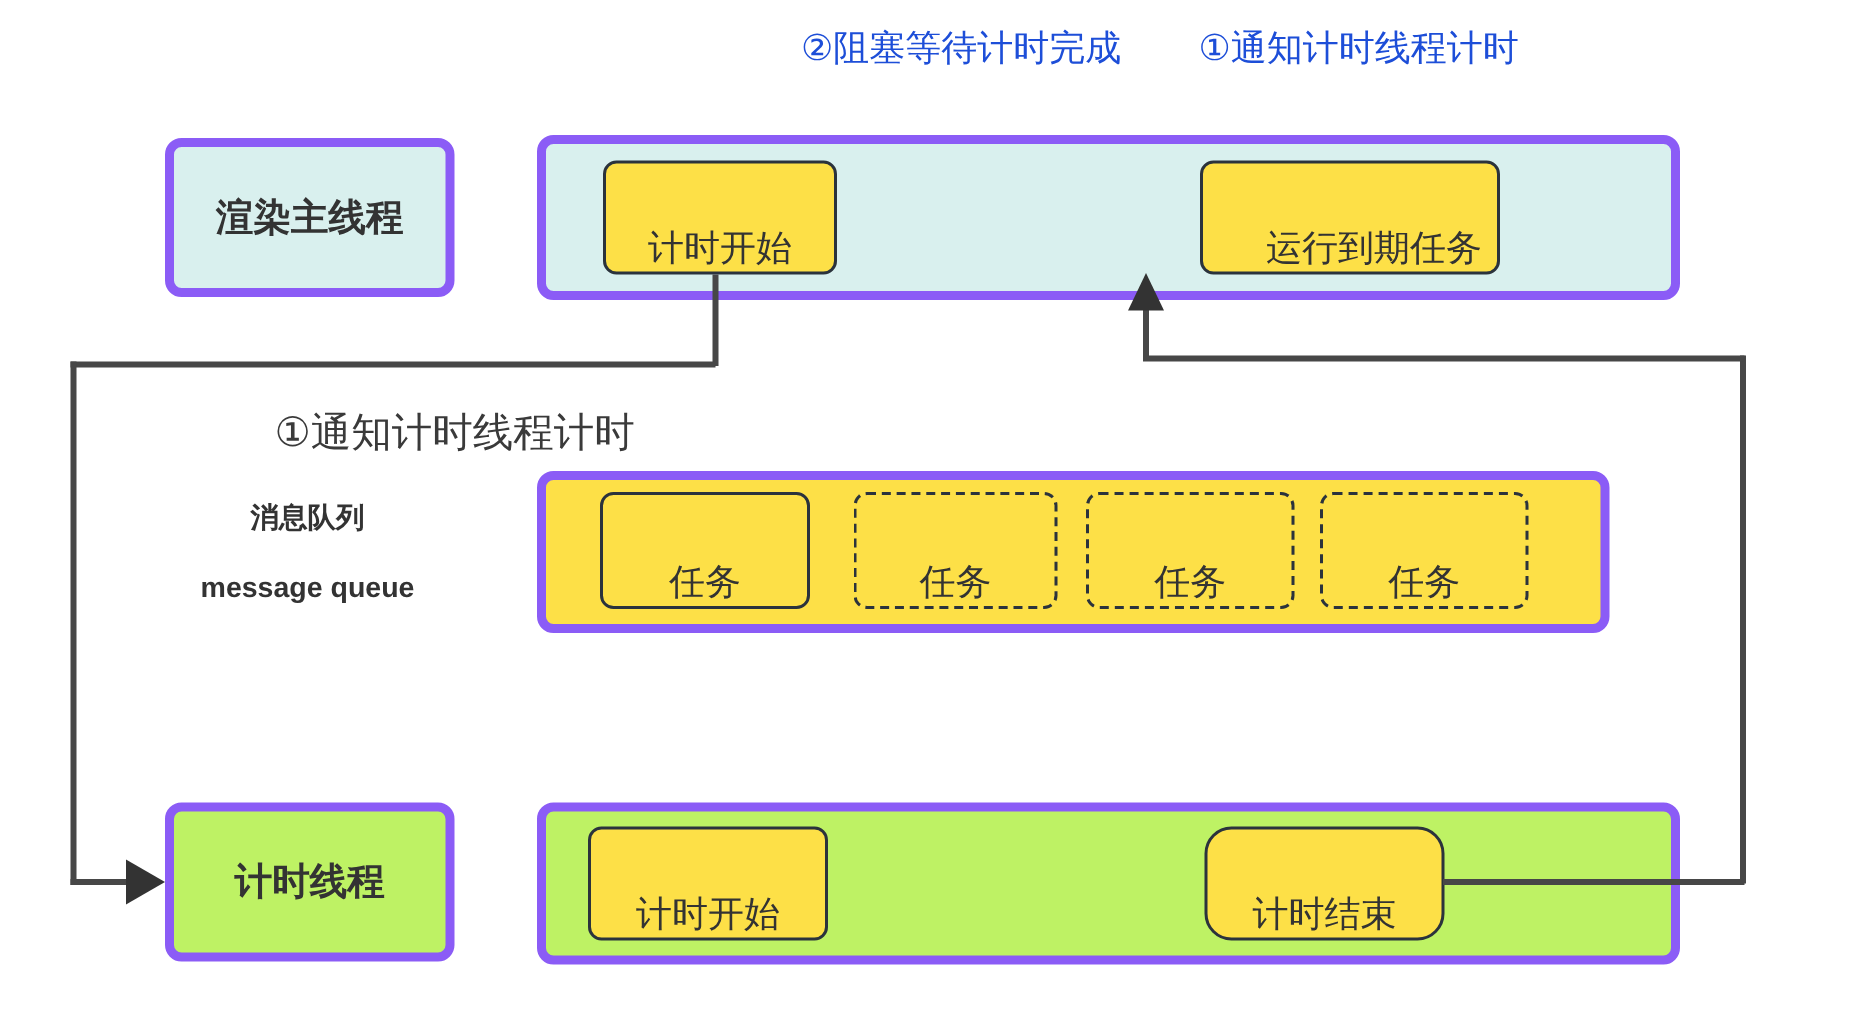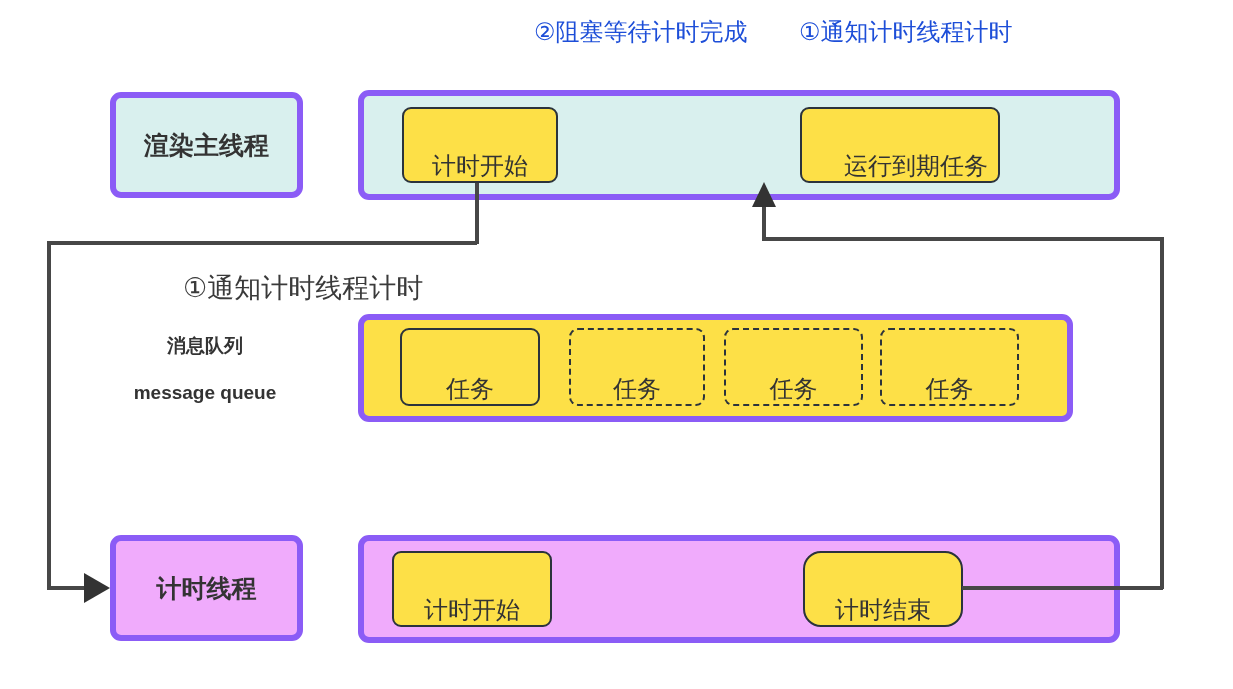--- a/index.html
+++ b/index.html
@@ -8,21 +8,21 @@
     font-family:"Liberation Sans","DejaVu Sans",sans-serif;color:#333333;overflow:hidden;
   }
   
   .node{
     position:absolute;box-sizing:border-box;display:flex;align-items:center;justify-content:center;
     border:6px solid #8b5cf6;border-radius:11px;font-size:24px;line-height:1.2;white-space:nowrap;
   }
   .node.inner{border-width:2.5px;border-radius:9px;border-color:#2b333c;}
   .fill-cyan{background:#d9f0ee;}
   .fill-pink{background:#f3abaa;}
-  .fill-orange{background:#f0abfc;}
+  .fill-orange{background:#bef264;}
   .fill-white{background:#fde047;align-items:flex-end;}
   .bold{font-weight:bold;}
   .dashed{border-style:dashed;}
   
   .label-text{position:absolute;font-size:24px;white-space:nowrap;color:#1d4ed8;}
   .queue-label{position:absolute;width:300px;text-align:center;font-size:19px;font-weight:bold;color:#333;line-height:33px;}
   
   .line{position:absolute;background:#474747;z-index:5;}
   .h-line{height:3.5px;}
   .v-line{width:3.5px;}

